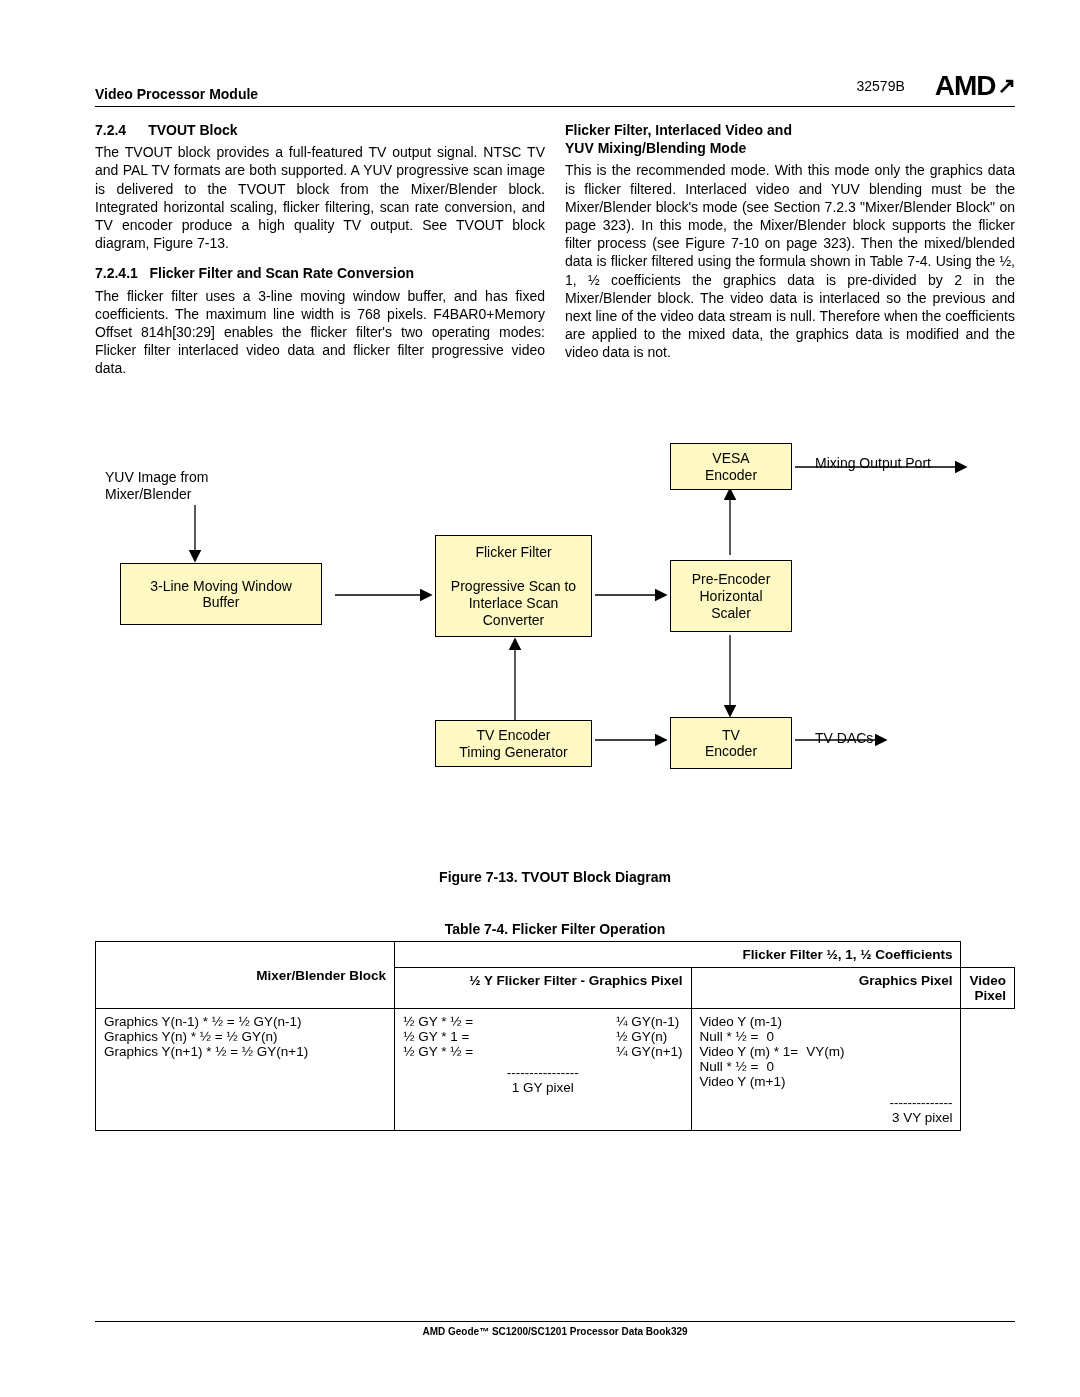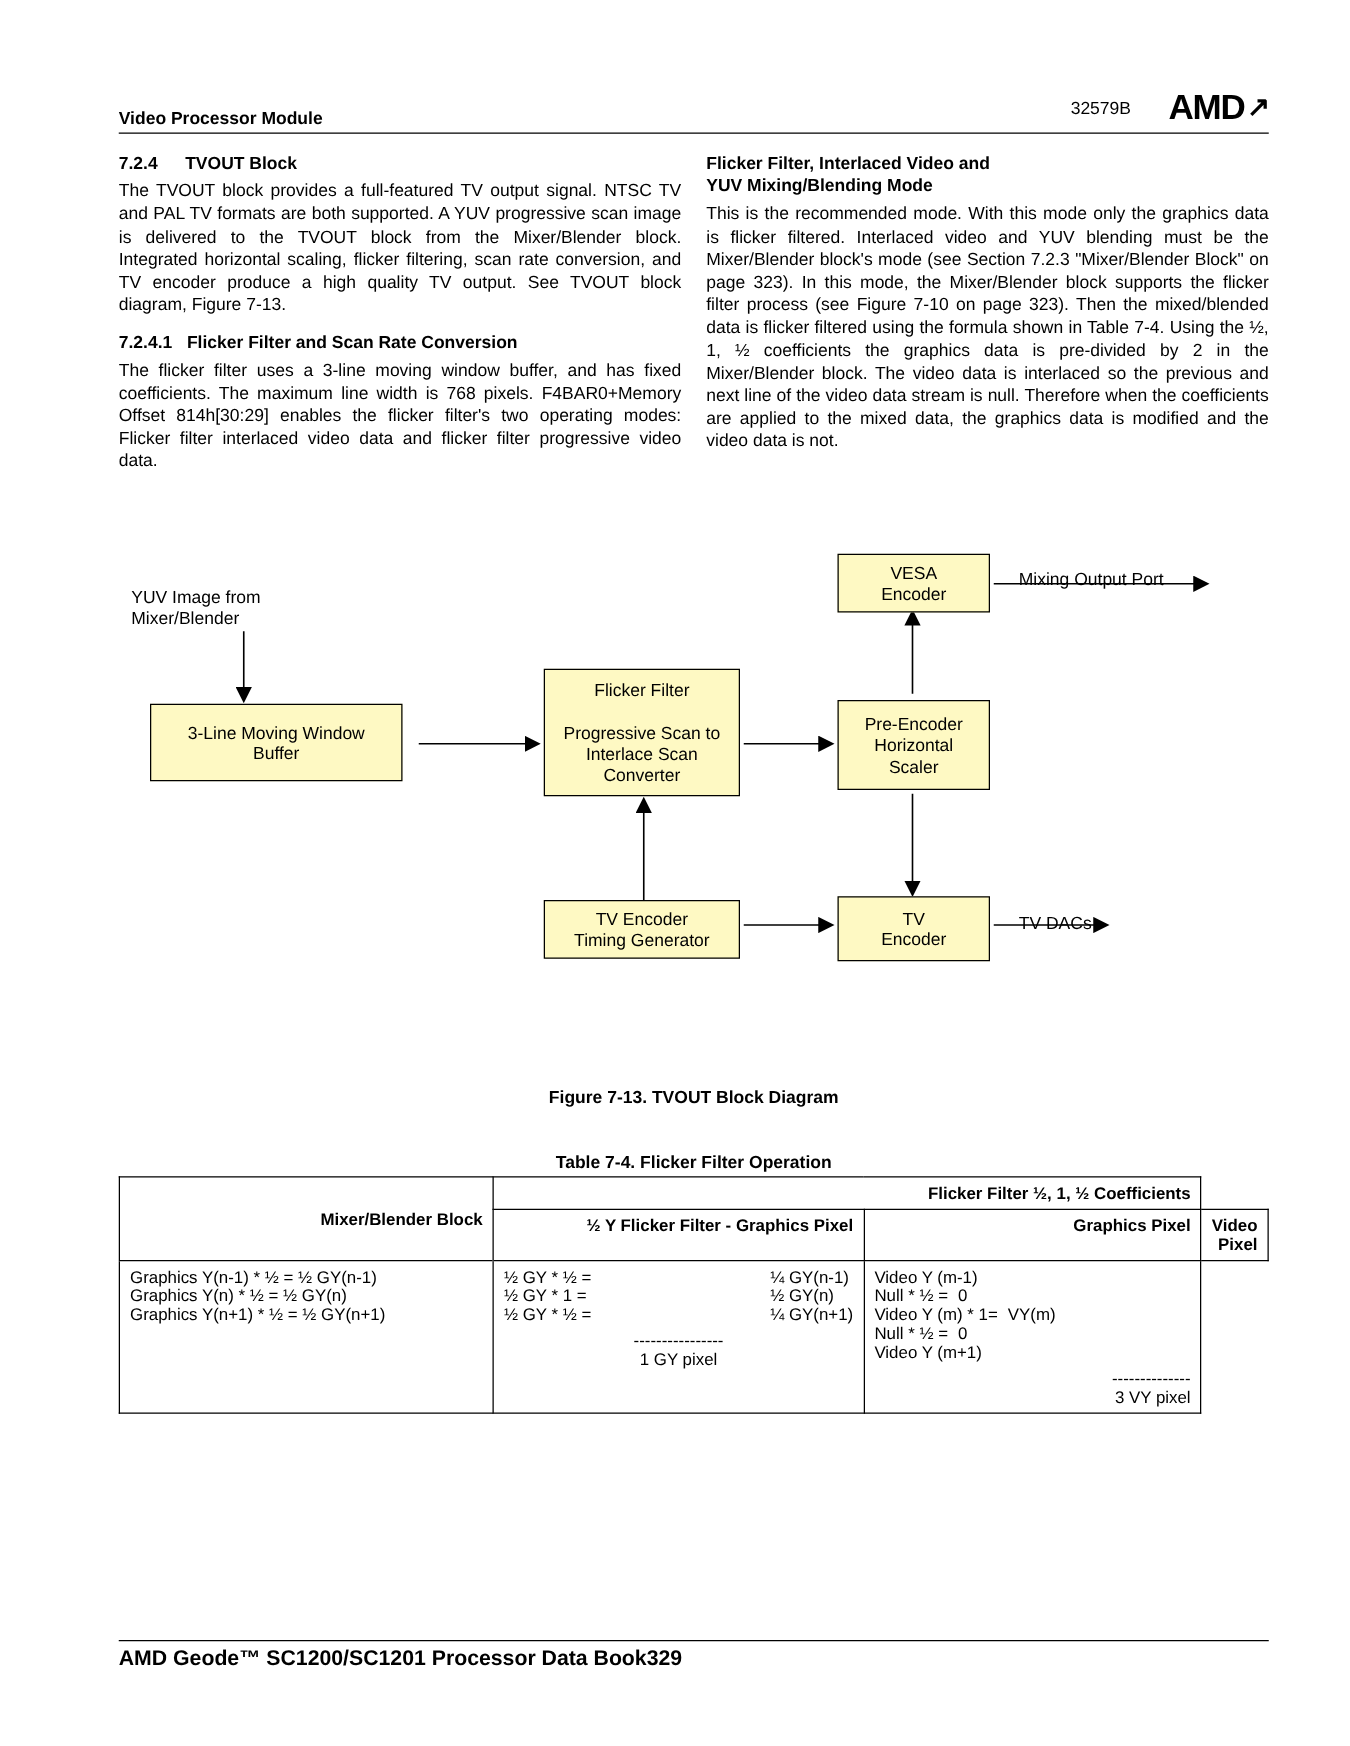--- a/index.html
+++ b/index.html
@@ -149,23 +149,23 @@
   .dash-row {
     margin-top: 6px;
   }
   .footer {
     position: absolute;
     left: 95px;
     right: 65px;
     bottom: 60px;
     border-top: 1px solid #000;
     display: flex;
-    justify-content: flex-start;
+    justify-content: center;
     padding-top: 4px;
-    font-size: 17px;
+    font-size: 10px;
   }
   .footer-left { font-weight: bold; }
   .footer-right { font-weight: bold; }
 </style>
 </head>
 <body>
 
 <div class="page">
 
   <div class="header">

